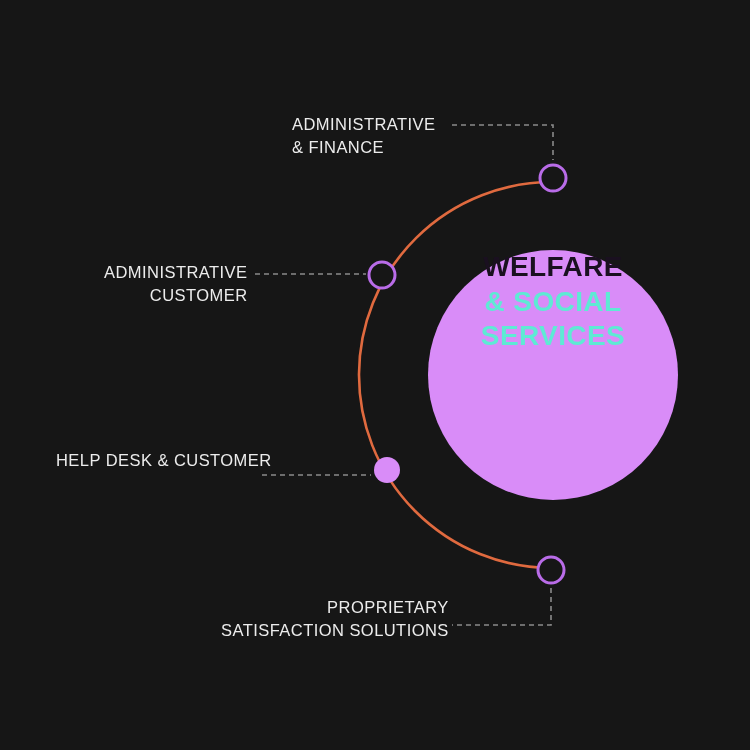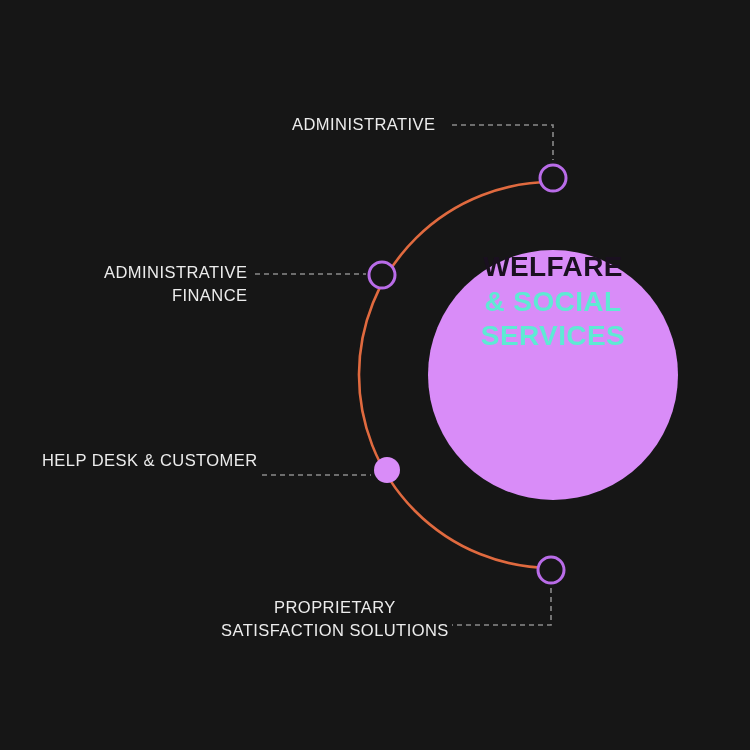--- a/index.html
+++ b/index.html
@@ -60,22 +60,22 @@
     line-height: 1.42;
     white-space: nowrap;
   }
   .node-label .lbl-line {
     display: block;
   }
   .label-left { text-align: left; }
 
   #label-accountability { left: 292px; top: 113px; text-align: left; }
   #label-administrative { left: 104px; top: 261px; text-align: right; }
-  #label-helpdesk       { left: 42px;  top: 449px; text-align: center; }
-  #label-proprietary    { left: 221px; top: 596px; text-align: center; }
+  #label-helpdesk       { left: 56px;  top: 449px; text-align: center; }
+  #label-proprietary    { left: 221px; top: 596px; text-align: right; }
 </style>
 </head>
 <body style="background: rgb(22, 22, 22);">
 
 <div id="diagram-root" style="background: rgb(22, 22, 22); width: 750px; height: 750px;">
 
   <svg id="diagram-svg" viewBox="0 0 750 750">
 
     <path d="M 452 125 L 553 125 L 553 160" fill="none" stroke="#8a8a8a" stroke-width="1.6" stroke-dasharray="5 4"></path>
 
@@ -96,25 +96,26 @@
   </svg>
 
   <div class="hub-label" style="left: 428px; top: 250px; width: 250px; height: 250px;">
     <span class="hub-line" style="color: rgb(26, 16, 32);">WELFARE</span>
     <span class="hub-line" style="color: #5eead4;">&amp; SOCIAL</span>
     <span class="hub-line" style="color: #5eead4;">SERVICES</span>
   </div>
 
   <div class="node-label label-left" id="label-accountability">
     <span class="lbl-line">ADMINISTRATIVE</span>
+    <span class="lbl-line">&amp; FINANCE</span>
   </div>
 
   <div class="node-label label-left" id="label-administrative">
     <span class="lbl-line">ADMINISTRATIVE</span>
-    <span class="lbl-line">FINANCE</span>
+    <span class="lbl-line">CUSTOMER</span>
   </div>
 
   <div class="node-label label-left" id="label-helpdesk">
     <span class="lbl-line">HELP DESK &amp; CUSTOMER</span>
   </div>
 
   <div class="node-label label-left" id="label-proprietary">
     <span class="lbl-line">PROPRIETARY</span>
     <span class="lbl-line">SATISFACTION SOLUTIONS</span>
   </div>

